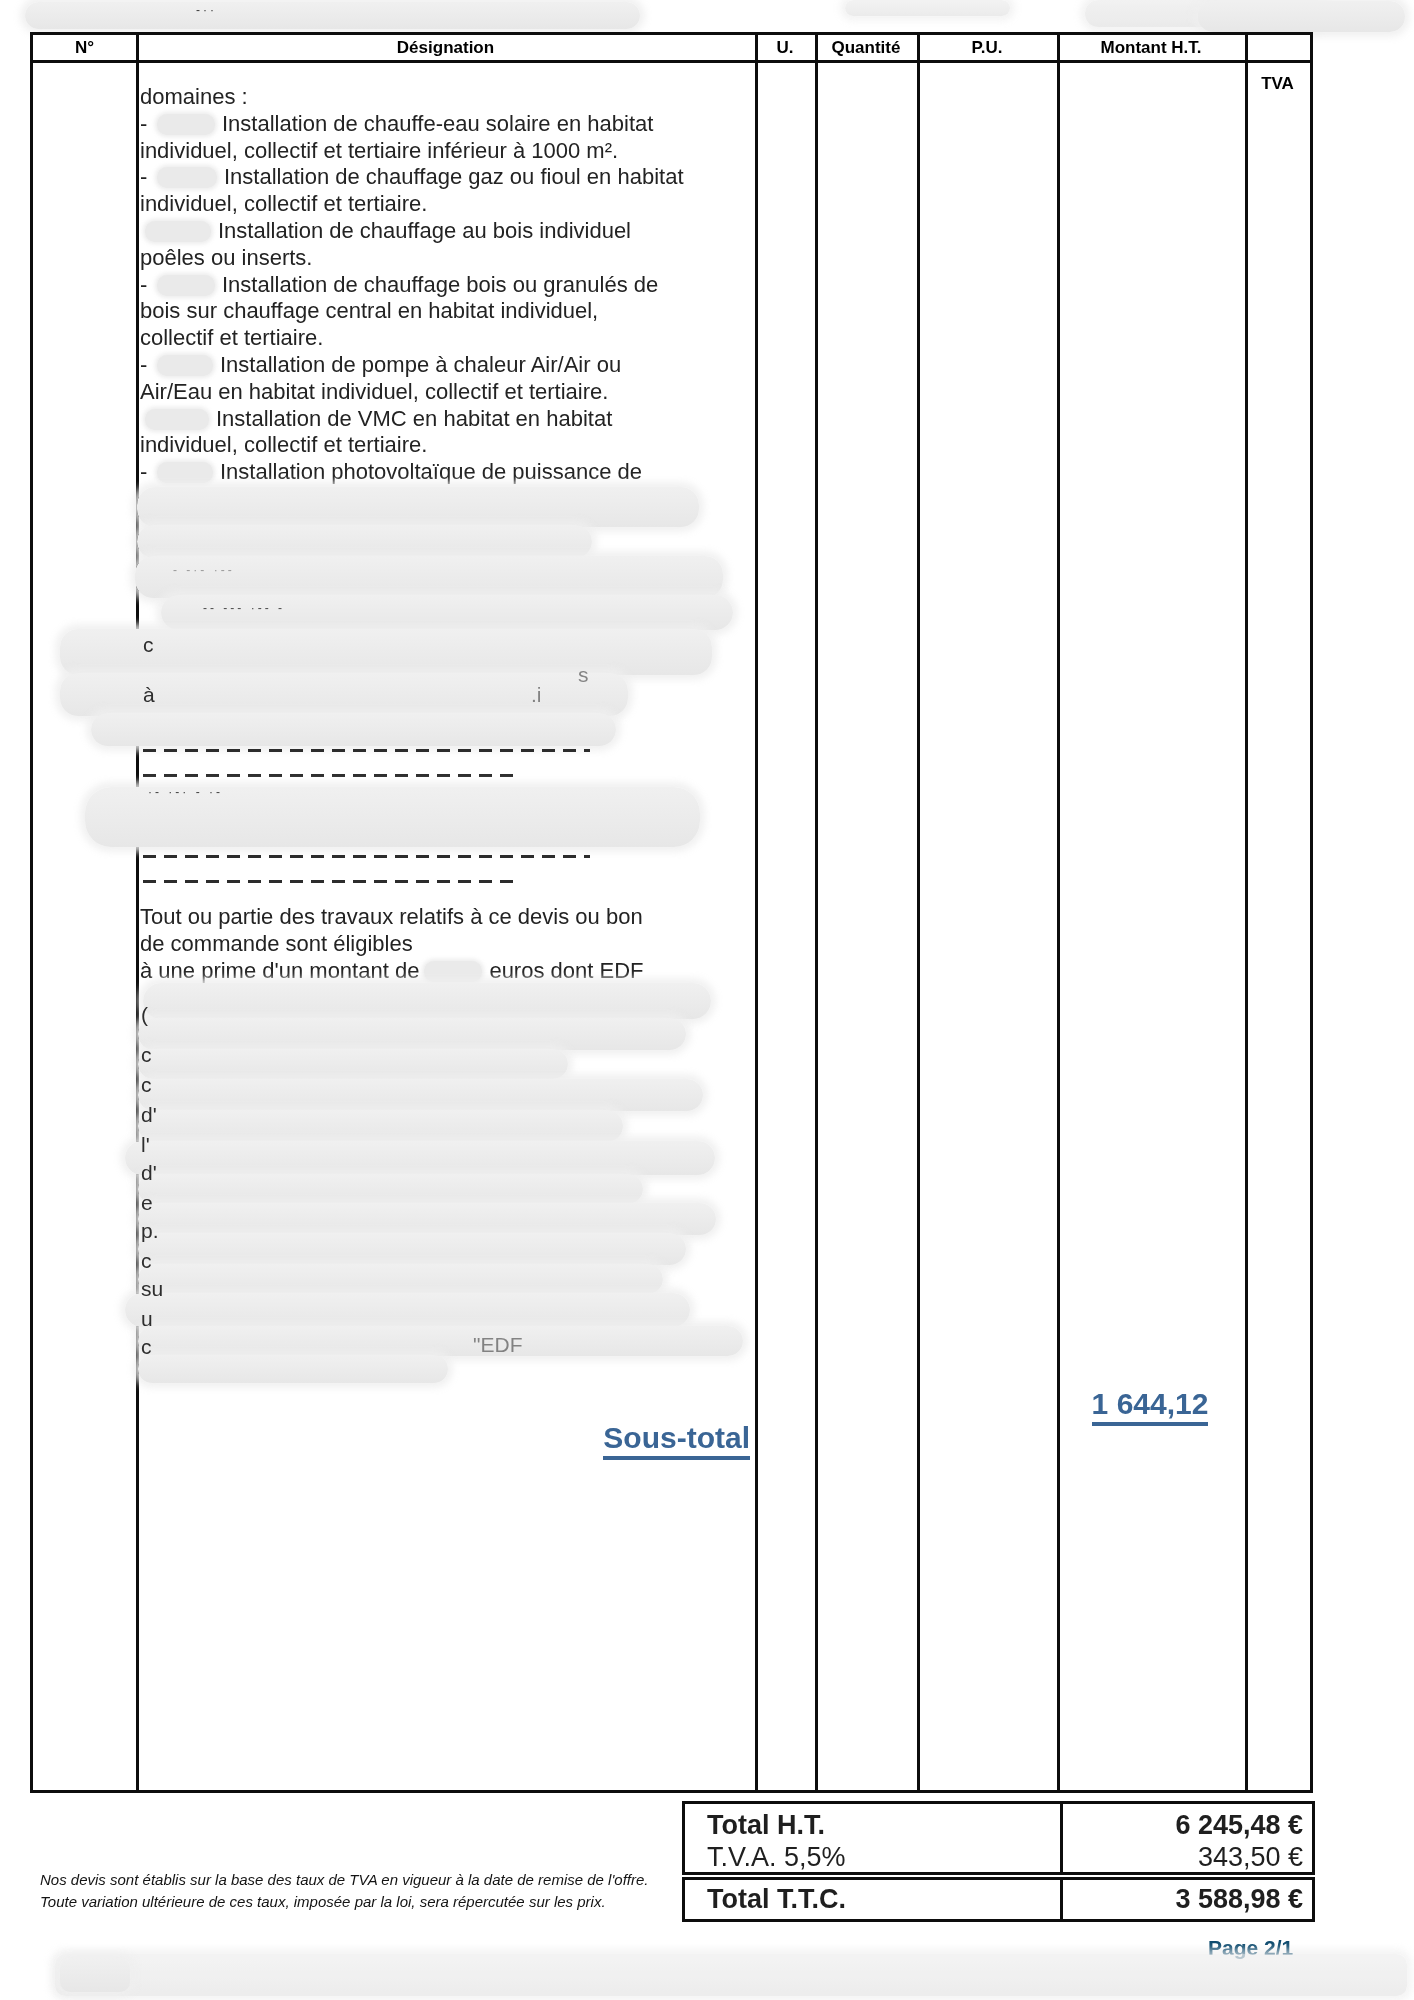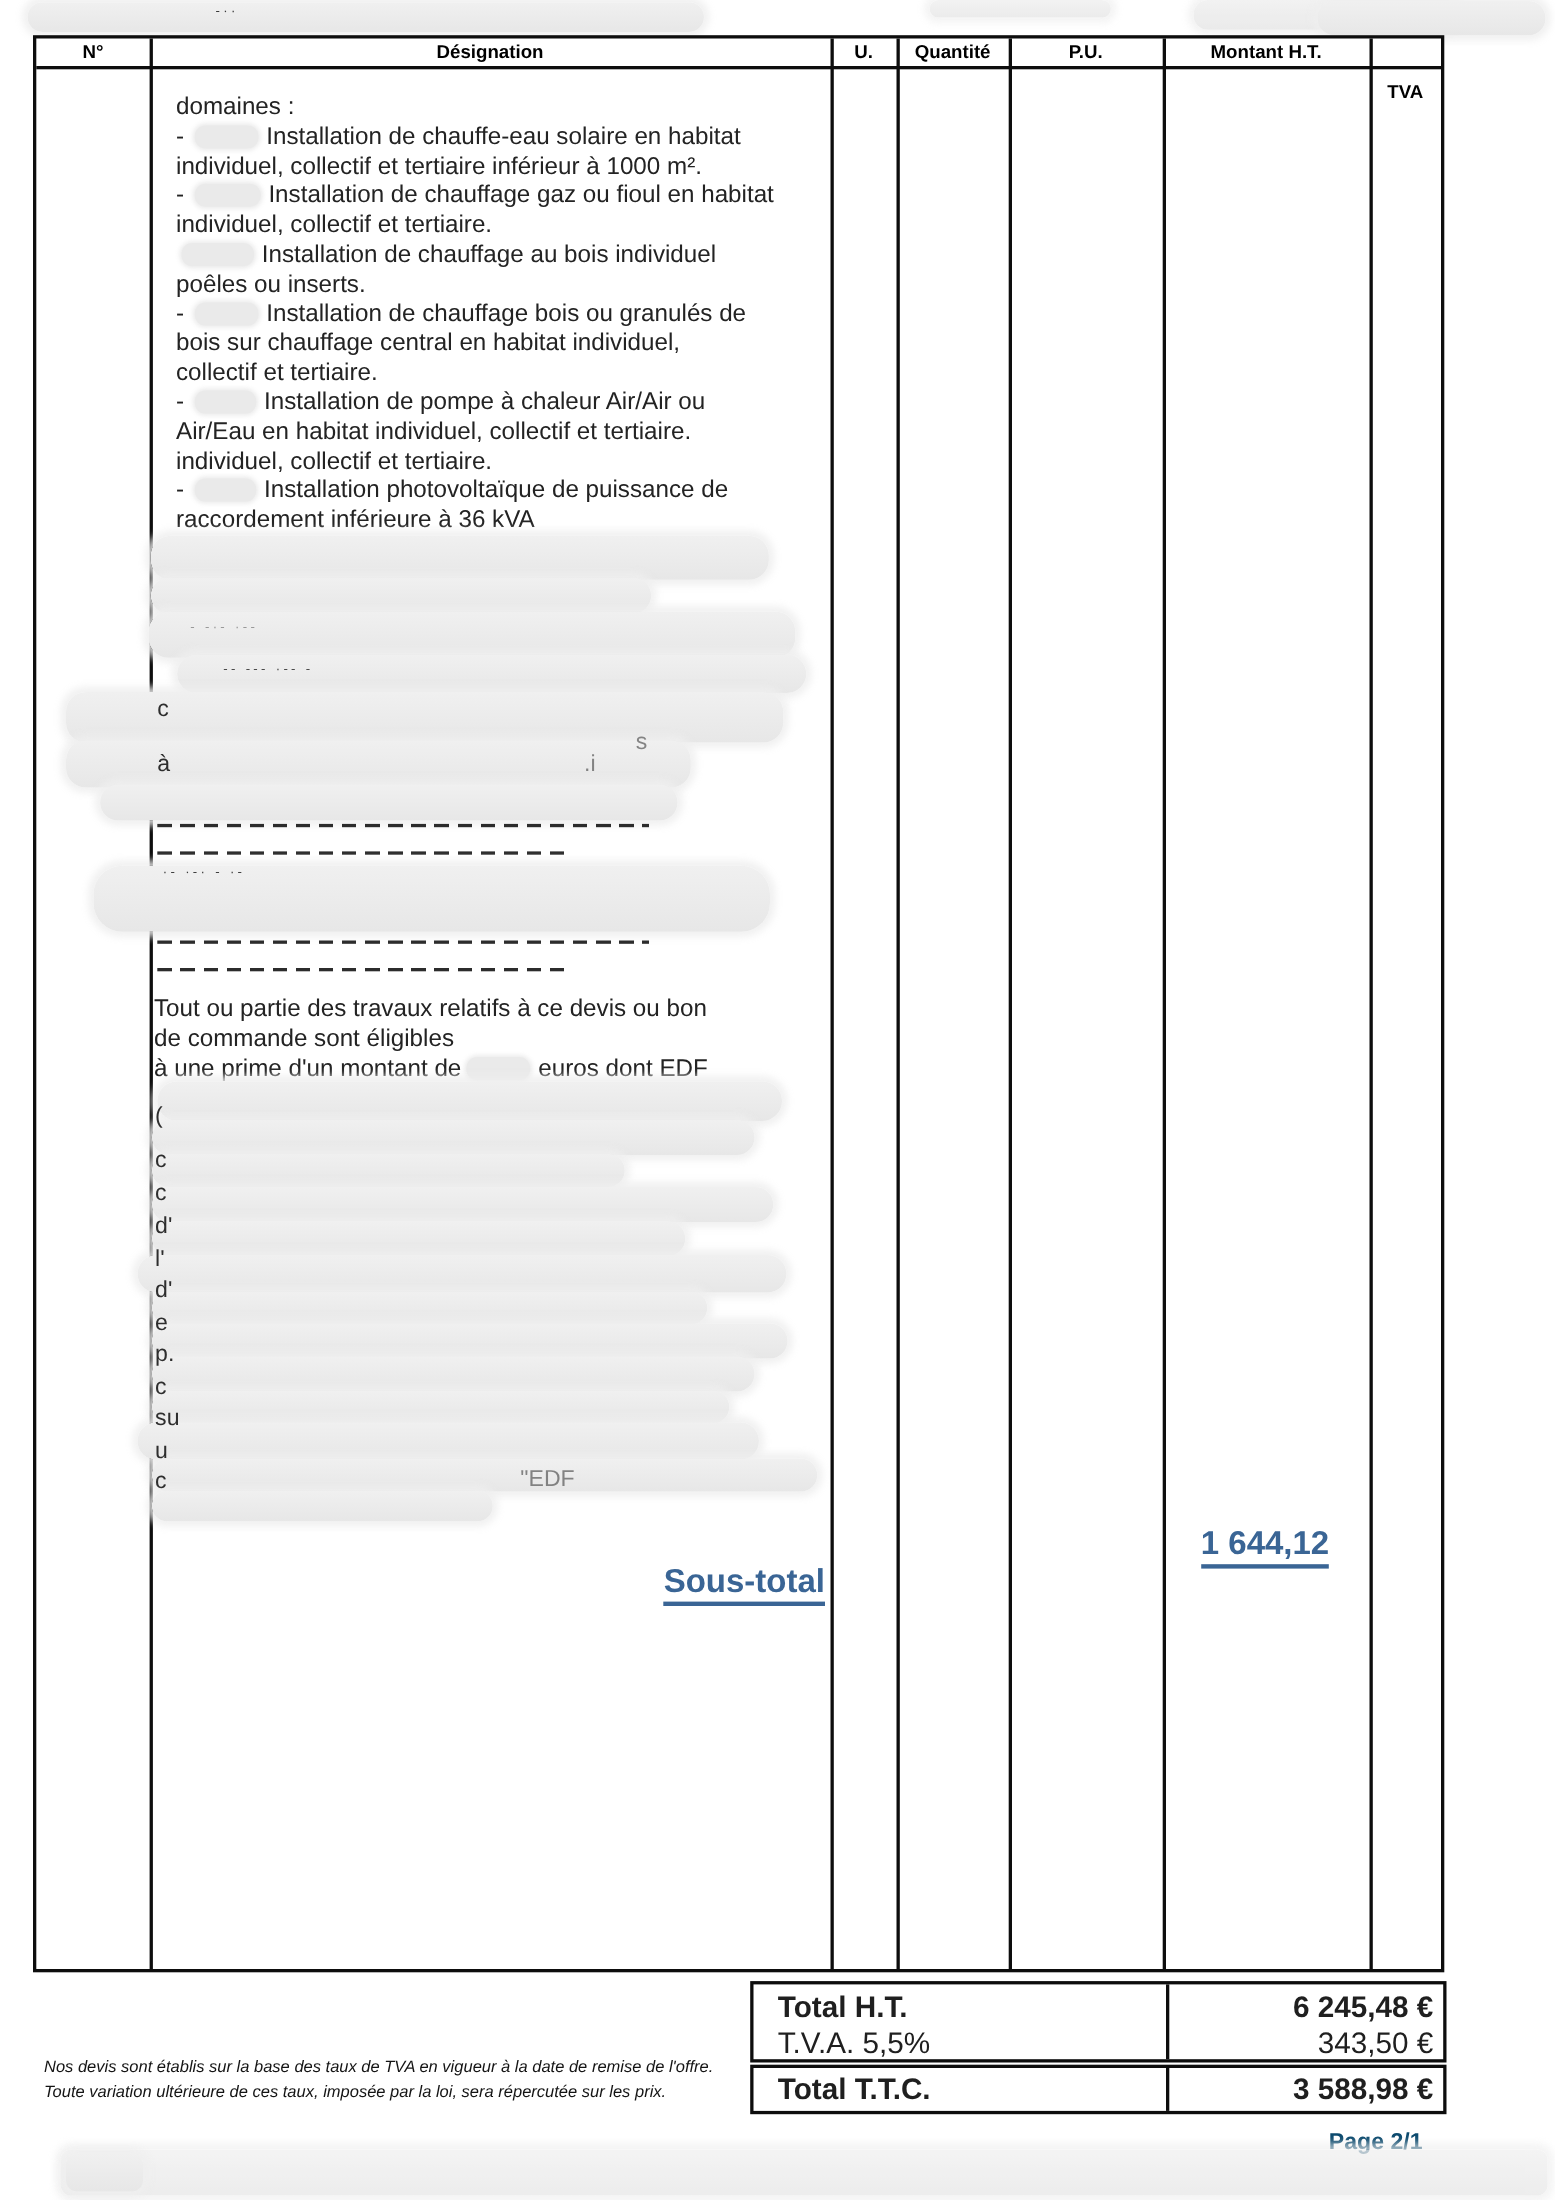--- a/index.html
+++ b/index.html
@@ -9,21 +9,21 @@
   
   .tbl{position:absolute;left:30px;top:32px;width:1283px;height:1761px;
        border:3px solid #0d0d0d;box-sizing:border-box;background:#fff;}
   .hcell{position:absolute;top:0;height:25px;line-height:25px;text-align:center;
          font-weight:bold;font-size:17px;color:#000;}
   .hsep{position:absolute;left:0;right:0;top:25px;height:3px;background:#0d0d0d;}
   .vline{position:absolute;top:0;bottom:0;width:3px;background:#0d0d0d;}
 
   
   .dlines{position:absolute;left:107px;top:49px;width:615px;font-size:22px;
-          line-height:26.8px;color:#232323;white-space:nowrap;padding-left:20px;}
+          line-height:26.8px;color:#232323;white-space:nowrap;}
   .dline .pre{display:inline-block;width:12px;}
   .ginline{display:inline-block;height:21px;border-radius:10px;background:#eaeaea;
            vertical-align:-4px;margin:0 7px 0 5px;box-shadow:0 0 4px 2px rgba(234,234,234,.9);}
 
   
   .redact{position:absolute;background:linear-gradient(180deg,#f0f0f0,#e7e7e7);
           border-radius:18px;box-shadow:0 0 7px 5px rgba(238,238,238,.85);}
   .frag{position:absolute;font-size:21px;color:#2e2e2e;z-index:3;}
   .frag.faint{opacity:.55;}
   .frag.marks{font-size:12px;color:#555;letter-spacing:3px;}
@@ -94,20 +94,21 @@
         <div class="dline">individuel, collectif et tertiaire inférieur à 1000 m².</div>
         <div class="dline"><span class="pre">-</span><span class="ginline" style="width: 60px;"></span>Installation de chauffage gaz ou fioul en habitat</div>
         <div class="dline">individuel, collectif et tertiaire.</div>
         <div class="dline"><span class="ginline" style="width: 66px;"></span>Installation de chauffage au bois individuel</div>
         <div class="dline">poêles ou inserts.</div>
         <div class="dline"><span class="pre">-</span><span class="ginline" style="width: 58px;"></span>Installation de chauffage bois ou granulés de</div>
         <div class="dline">bois sur chauffage central en habitat individuel,</div>
         <div class="dline">collectif et tertiaire.</div>
         <div class="dline"><span class="pre">-</span><span class="ginline" style="width: 56px;"></span>Installation de pompe à chaleur Air/Air ou</div>
         <div class="dline">Air/Eau en habitat individuel, collectif et tertiaire.</div>
+        <div class="dline"><span class="ginline" style="width: 64px;"></span>Installation de VMC en habitat en habitat</div>
         <div class="dline">individuel, collectif et tertiaire.</div>
         <div class="dline"><span class="pre">-</span><span class="ginline" style="width: 56px;"></span>Installation photovoltaïque de puissance de</div>
         <div class="dline">raccordement inférieure à 36 kVA</div>
       </div>
 
     <div class="redact" style="left:104px;top:452px;width:562px;height:40px;"></div>
     <div class="redact" style="left:104px;top:490px;width:455px;height:33px;"></div>
     <div class="redact" style="left:102px;top:521px;width:588px;height:42px;"></div>
     <div class="redact" style="left:128px;top:560px;width:572px;height:35px;"></div>
     <div class="redact" style="left:27px;top:594px;width:652px;height:46px;"></div>

